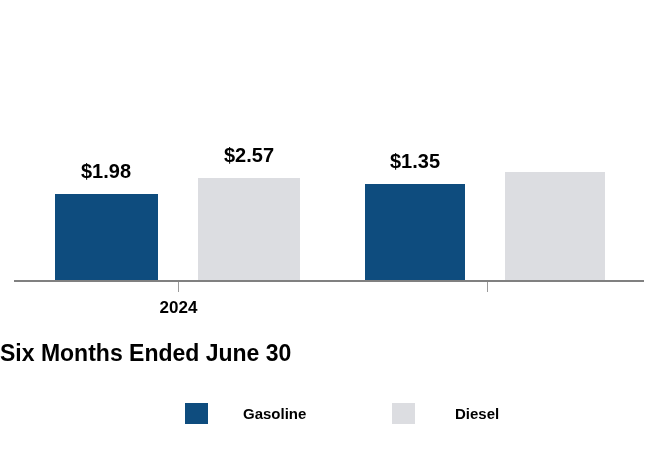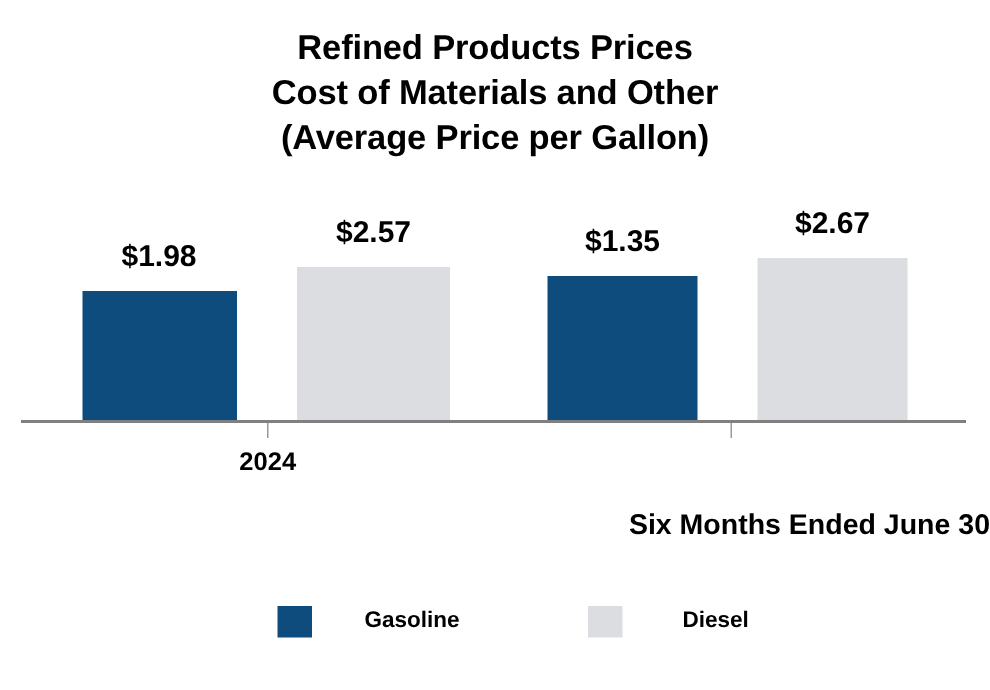--- a/index.html
+++ b/index.html
@@ -87,40 +87,39 @@
     text-align: center;
     white-space: nowrap;
     line-height: 20px;
   }
 
   .axis-title {
     position: absolute;
     left: 0;
     top: 340px;
     width: 660px;
-    text-align: right;
-    font-size: 19px;
+    text-align: left;
+    font-size: 23px;
     font-weight: bold;
     white-space: nowrap;
   }
 
   
   .legend {
     position: absolute;
     left: 0;
     top: 403px;
     width: 660px;
     height: 24px;
   }
   .legend-item {
     position: absolute;
     top: 0;
     height: 22px;
     display: flex;
-    align-items: center;
   }
   .legend-swatch {
     width: 23px;
     height: 21px;
     display: inline-block;
   }
   .legend-swatch.gasoline { background: #0E4C7E; }
   .legend-swatch.diesel   { background: #DCDDE1; }
   .legend-text {
     font-size: 15px;
@@ -131,32 +130,26 @@
   .legend-item-gasoline { left: 185px; }
   .legend-item-gasoline .legend-text { margin-left: 35px; }
   .legend-item-diesel { left: 392px; }
   .legend-item-diesel .legend-text { margin-left: 40px; }
 </style>
 </head>
 <body>
 
 <div id="chart-root">
 
-  <div class="chart-title">
-    <span class="tline">Refined Products Prices</span>
-    <span class="tline">Cost of Materials and Other</span>
-    <span class="tline">(Average Price per Gallon)</span>
-  </div>
 
   <div class="plot-area">
 
     <div class="bar-label" style="left:56px; top:163px; width:100px;">$1.98</div>
     <div class="bar-label" style="left:199px; top:147px; width:100px;">$2.57</div>
     <div class="bar-label" style="left:365px; top:153px; width:100px;">$1.35</div>
-    <div class="bar-label" style="left:505px; top:141px; width:100px;">$2.67</div>
 
     <div class="bar bar-gasoline" style="left:55px; width:103px; height:87px;"></div>
     <div class="bar bar-diesel" style="left:198px; width:102px; height:103px;"></div>
 
     <div class="bar bar-gasoline" style="left:365px; width:100px; height:97px;"></div>
     <div class="bar bar-diesel" style="left:505px; width:100px; height:109px;"></div>
 
     <div class="axis-line"></div>
     <div class="tick" style="left:178px;"></div>
     <div class="tick" style="left:487px;"></div>

